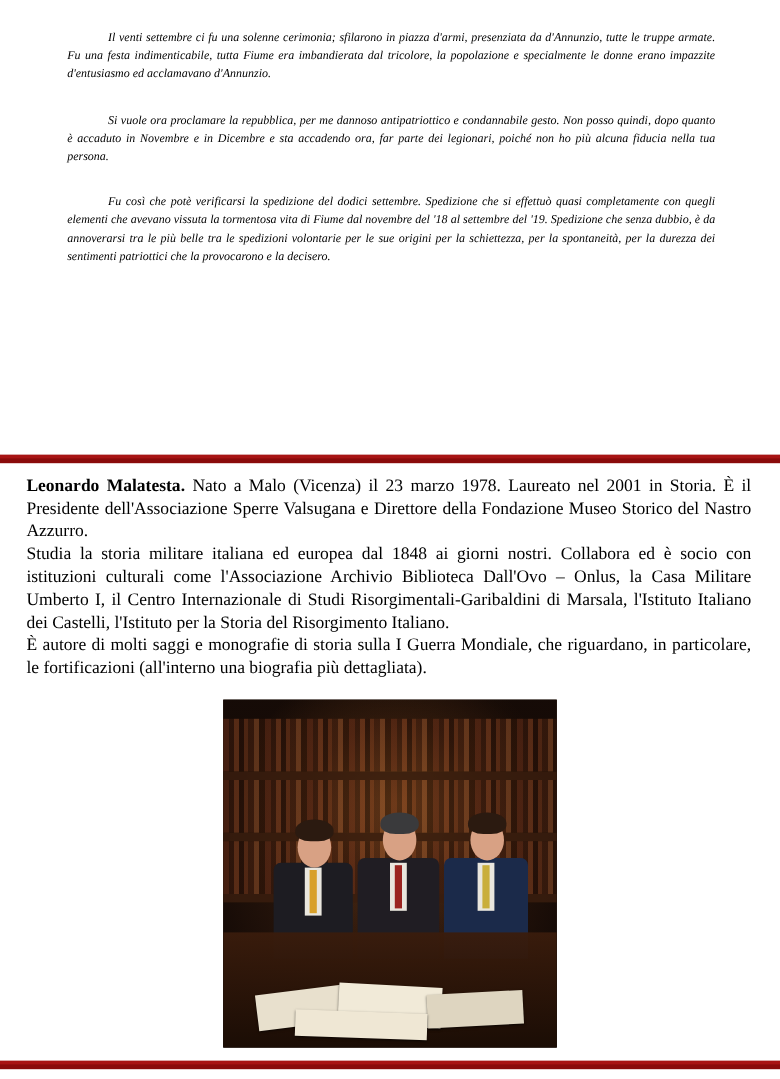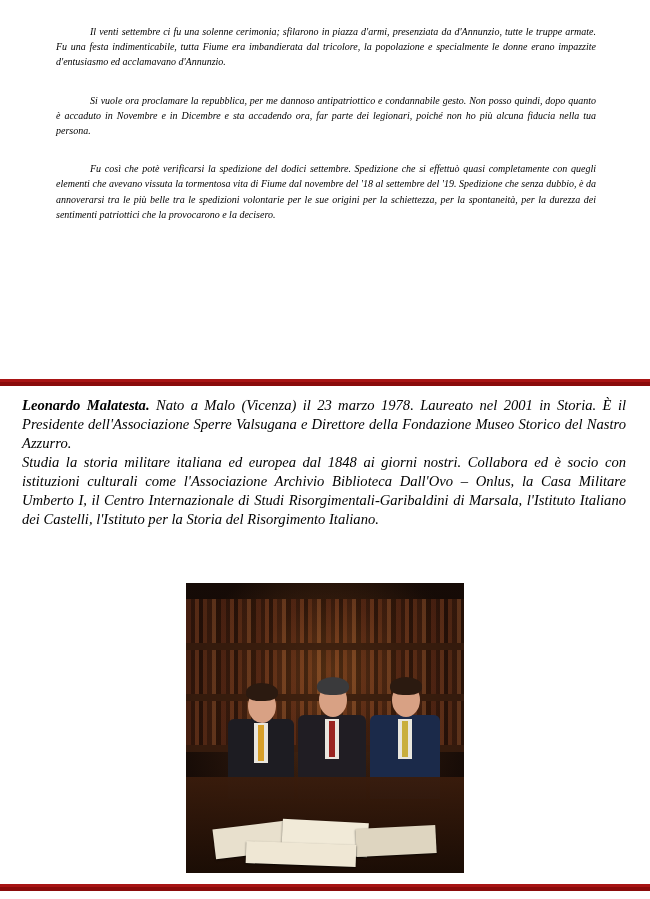--- a/index.html
+++ b/index.html
@@ -66,21 +66,20 @@
     left: 22px;
     top: 396px;
     width: 604px;
   }
   .bio p {
     margin: 0;
     font-size: 14.6px;
     line-height: 1.30;
     text-align: justify;
     font-family: "Liberation Serif", serif;
-    font-style: italic;
   }
   .bio .name {
     font-weight: bold;
   }
 
   
   .photo-wrap {
     position: absolute;
     left: 186px;
     top: 583px;
@@ -186,20 +185,21 @@
     <p>Fu così che potè verificarsi la spedizione del dodici settembre. Spedizione che si effettuò quasi completamente con quegli elementi che avevano vissuta la tormentosa vita di Fiume dal novembre del '18 al settembre del '19. Spedizione che senza dubbio, è da annoverarsi tra le più belle tra le spedizioni volontarie per le sue origini per la schiettezza, per la spontaneità, per la durezza dei sentimenti patriottici che la provocarono e la decisero.</p>
   </div>
 
   <div class="divider divider-top">
     <div class="divider-inner"></div>
   </div>
 
   <div class="bio">
     <p><span class="name">Leonardo Malatesta.</span> <span>Nato a Malo (Vicenza) il 23 marzo 1978. Laureato nel 2001 in Storia. È il Presidente dell'Associazione Sperre Valsugana e Direttore della Fondazione Museo Storico del Nastro Azzurro.</span></p>
     <p>Studia la storia militare italiana ed europea dal 1848 ai giorni nostri. Collabora ed è socio con istituzioni culturali come l'Associazione Archivio Biblioteca Dall'Ovo – Onlus, la Casa Militare Umberto I, il Centro Internazionale di Studi Risorgimentali-Garibaldini di Marsala, l'Istituto Italiano dei Castelli, l'Istituto per la Storia del Risorgimento Italiano.</p>
+    <p>È autore di molti saggi e monografie di storia sulla I Guerra Mondiale, che riguardano, in particolare, le fortificazioni (all'interno una biografia più dettagliata).</p>
   </div>
 
   <div class="photo-wrap">
     <div class="photo">
       <div class="books" style="top:16px;"></div>
       <div class="shelf" style="top:60px;"></div>
       <div class="books" style="top:67px;"></div>
       <div class="shelf" style="top:111px;"></div>
       <div class="books" style="top:118px;"></div>
       <div class="shelf" style="top:162px;"></div>

